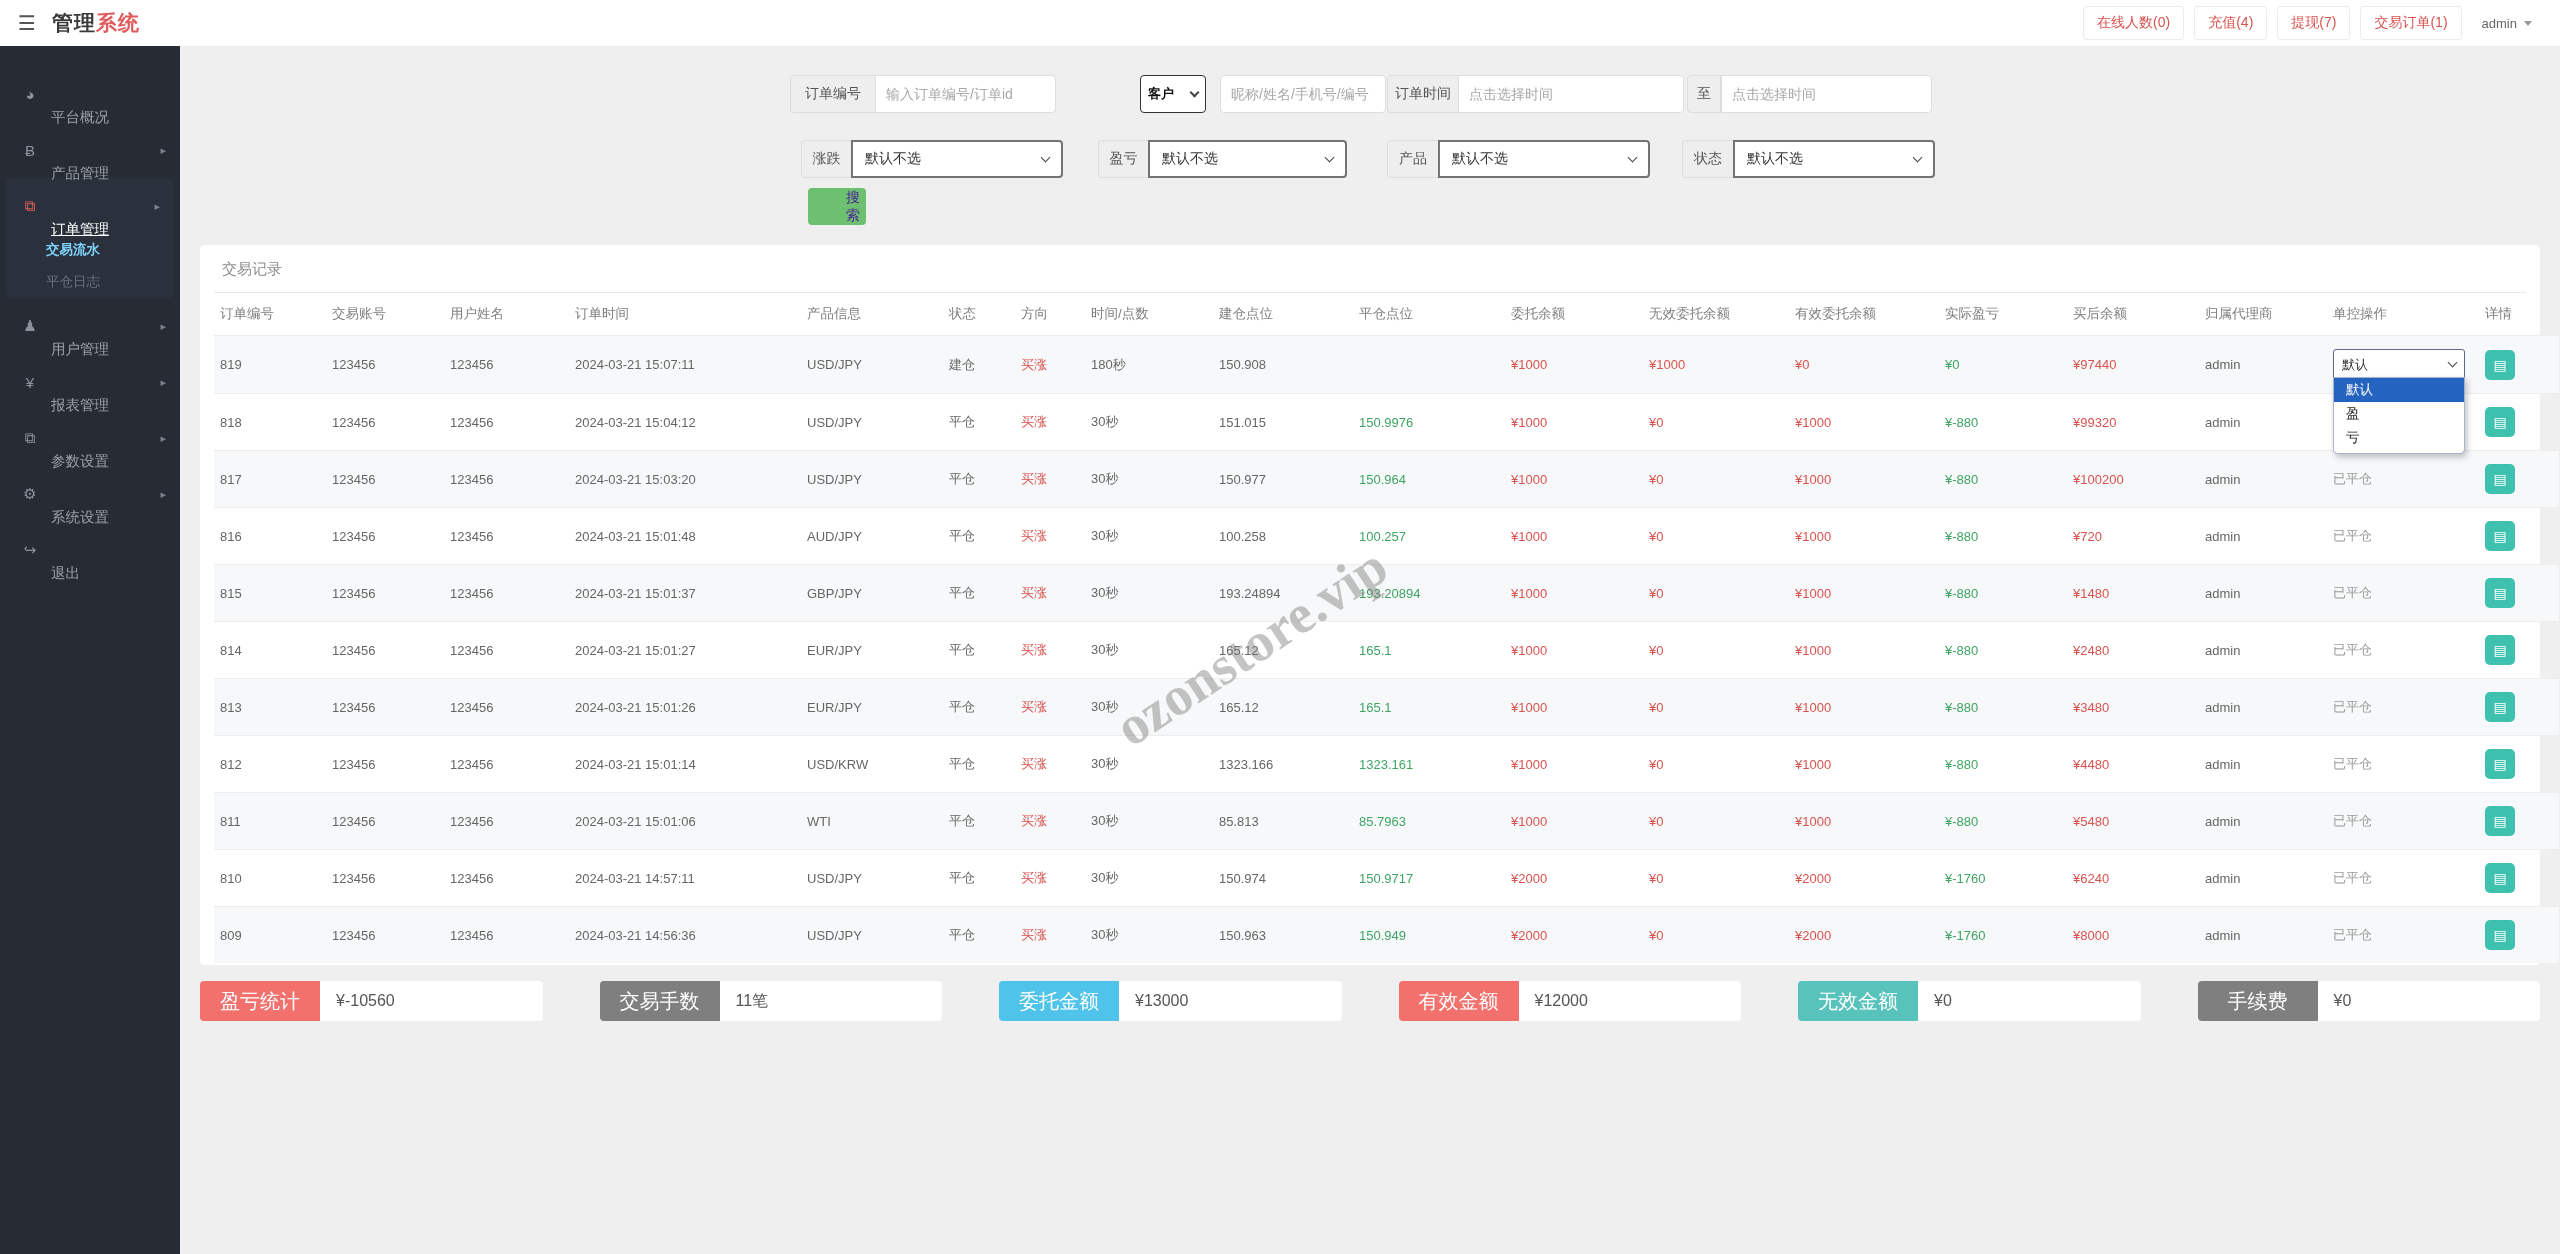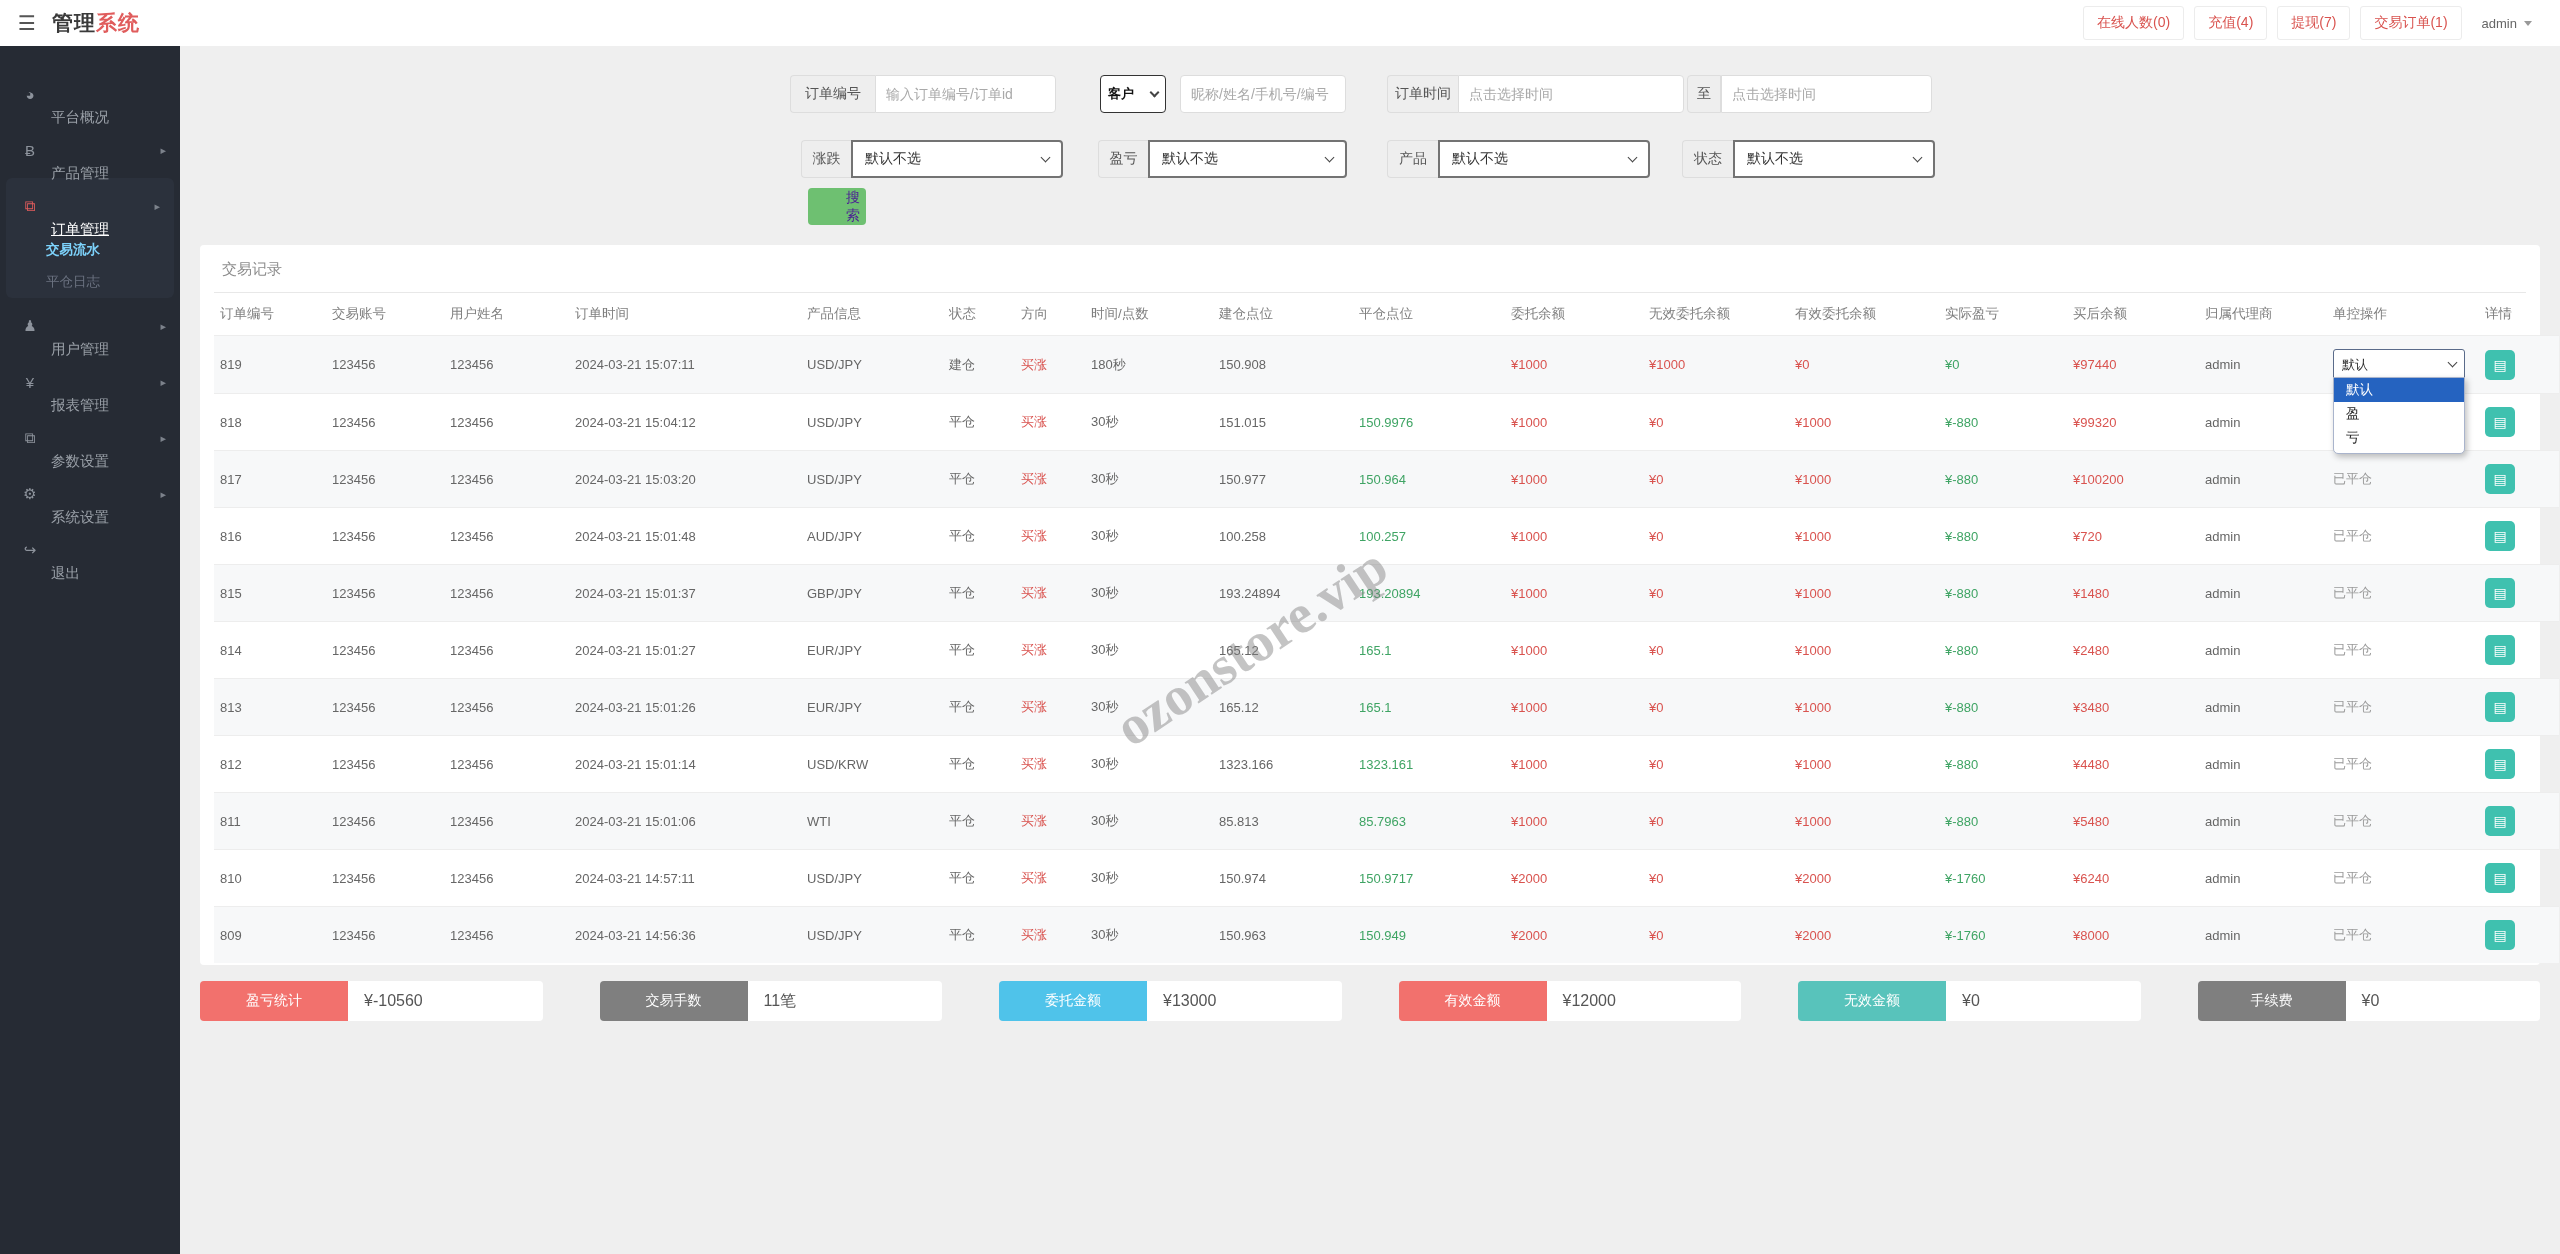--- a/index.html
+++ b/index.html
@@ -43,21 +43,21 @@
   .addon { background:#eee; border:1px solid #ddd; border-right:none; border-radius:4px 0 0 4px;
     color:#555; font-size:14px; display:flex; align-items:center; justify-content:center;
     padding:0 10px; white-space:nowrap; }
   .ipt { border:1px solid #ddd; border-radius:0 4px 4px 0; padding:0 10px; font-size:14px;
     color:#444; background:#fff; outline:none; height:38px; }
   .ipt::placeholder { color:#a9a9a9; }
   .g-orderno { left:0; top:0; } .g-orderno .addon{width:85px;} .g-orderno .ipt{width:181px;}
   .g-customer { left:310; top:0; left:310px; }
   .nselect { width:66px; height:38px; border:1px solid #333; border-radius:4px; background:#fff;
     display:flex; align-items:center; justify-content:space-between; padding:0 7px;
-    font-size:13px; font-weight:600; color:#111; cursor:pointer; }
+    font-size:13px; font-weight:600; color:#111; cursor:pointer;margin-left:40px; }
   .g-customer .ipt { width:166px; margin-left:14px; border-radius:4px; border:1px solid #ddd; }
   .g-time1 { left:597px; top:0; } .g-time1 .addon{width:71px;} .g-time1 .ipt{width:226px;}
   .g-to { position:absolute; left:897px; top:0; width:34px; height:38px;
     border-right:1px solid #ddd; border-radius:4px 0 0 4px; }
   .g-time2 { position:absolute; left:931px; top:0; width:211px; border-radius:0 4px 4px 0; }
   .row2 { top:65px; }
   .sselect { height:38px; background:#fff; border:2px solid #737373; border-radius:0 4px 4px 0;
     display:flex; align-items:center; justify-content:space-between; padding:0 12px 0 12px;
     font-size:14px; color:#333; cursor:pointer; }
   .g-rise { left:11px; } .g-rise .addon{width:50px;} .g-rise .sselect{width:212px;}
@@ -99,22 +99,22 @@
     font-size:13px; color:#333; cursor:pointer; }
   .ctl-popup { position:absolute; top:41px; left:6px; width:132px; background:#fff;
     border:1px solid #a9b4cc; box-shadow:2px 3px 6px rgba(0,0,0,.25); z-index:20;
     border-radius:0 0 5px 5px; padding-bottom:3px; }
   .opt { padding:3px 12px; font-size:13.5px; color:#222; cursor:pointer; }
   .opt.active { background:#2563c0; color:#fff; }
 
   
   .summary { margin:16px 20px 0 20px; display:flex; gap:57px; }
   .sum-item { flex:1; display:flex; height:40px; }
-  .sum-label { width:148px; display:flex; align-items:center; justify-content:center; color:#fff;
-    font-size:14px; border-radius:4px 0 0 4px; flex-shrink:0; }
+  .sum-label { width:120px; display:flex; align-items:center; justify-content:center; color:#fff;
+    font-size:20px; border-radius:4px 0 0 4px; flex-shrink:0; }
   .sum-value { flex:1; background:#fff; display:flex; align-items:center; padding-left:16px;
     color:#555; font-size:16px; border-radius:0 4px 4px 0; }
 
   
   .watermark { position:absolute; left:915px; top:569px; transform:rotate(-33.5deg);
     font-family:"Liberation Serif","DejaVu Serif",serif; font-weight:bold; font-size:55px;
     color:rgba(125,125,125,.45); pointer-events:none; z-index:5; white-space:nowrap; }
 </style>
 </head>
 <body>

